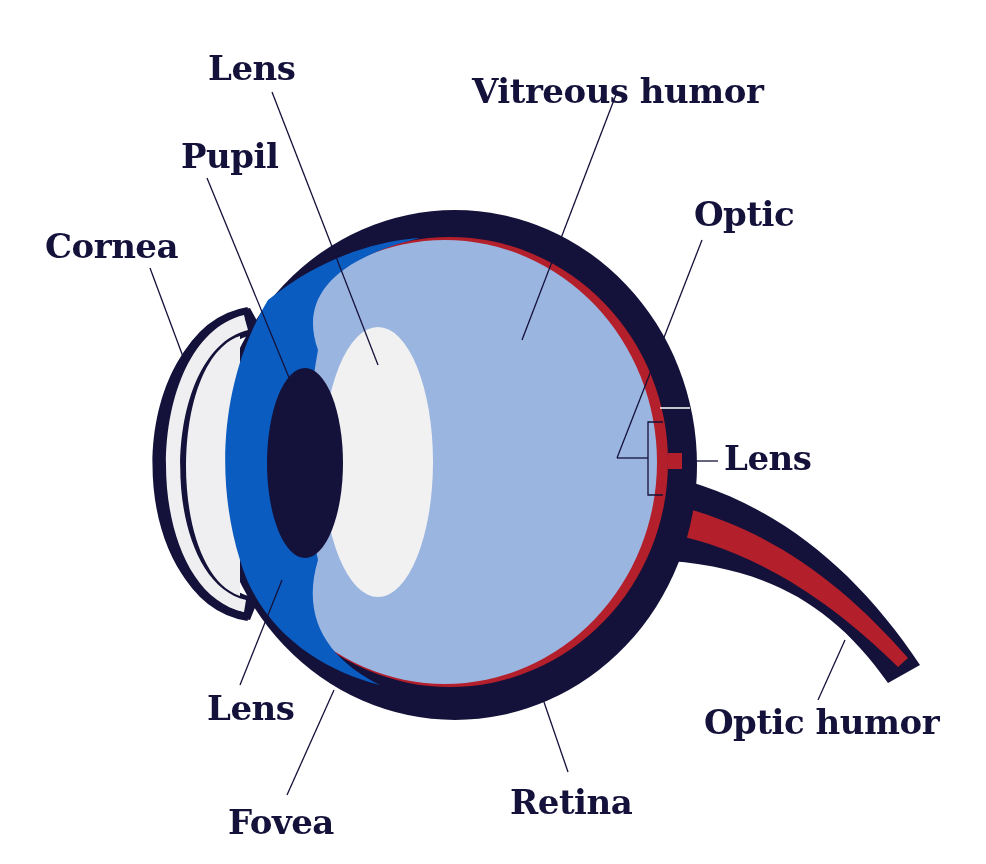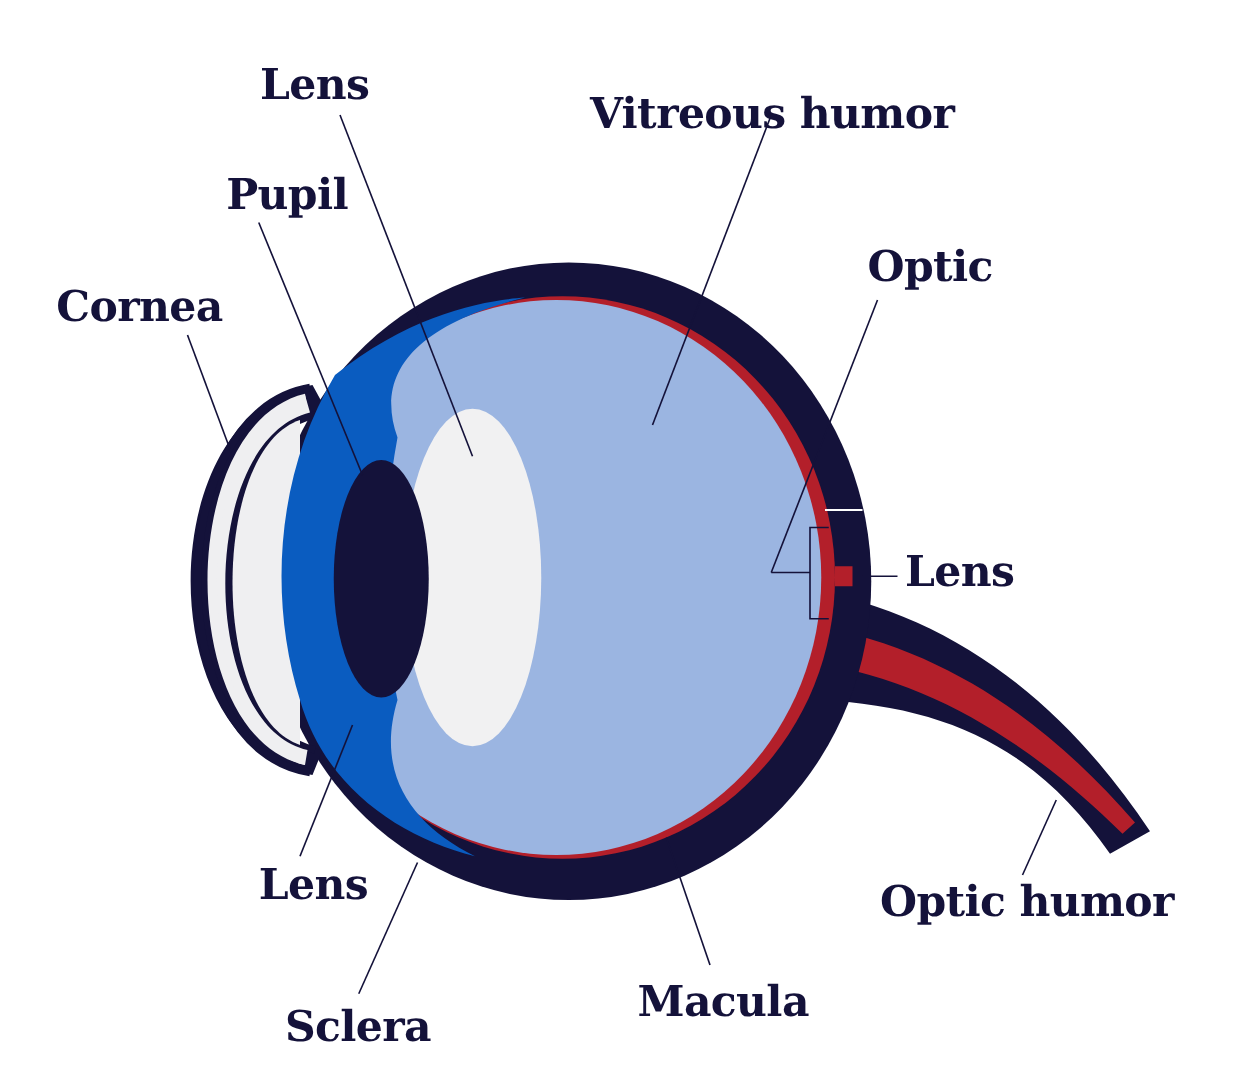--- a/index.html
+++ b/index.html
@@ -54,14 +54,14 @@
 </svg>
 
 <div class="lbl" style="left:208px;top:48px;">Lens</div>
 <div class="lbl" style="left:472px;top:40px;margin-top:31px;">Vitreous humor</div>
 <div class="lbl" style="left:140px;top:136px;margin-left:41px;">Pupil</div>
 <div class="lbl" style="left:694px;top:194px;">Optic</div>
 <div class="lbl" style="left:45px;top:226px;">Cornea</div>
 <div class="lbl" style="left:724px;top:438px;">Lens</div>
 <div class="lbl" style="left:207px;top:688px;">Lens</div>
 <div class="lbl" style="left:704px;top:702px;">Optic humor</div>
-<div class="lbl" style="left:510px;top:782px;">Macula</div>
-<div class="lbl" style="left:228px;top:802px;">Sclera</div>
+<div class="lbl" style="left:510px;top:782px;">Retina</div>
+<div class="lbl" style="left:228px;top:802px;">Fovea</div>
 
 </body></html>

